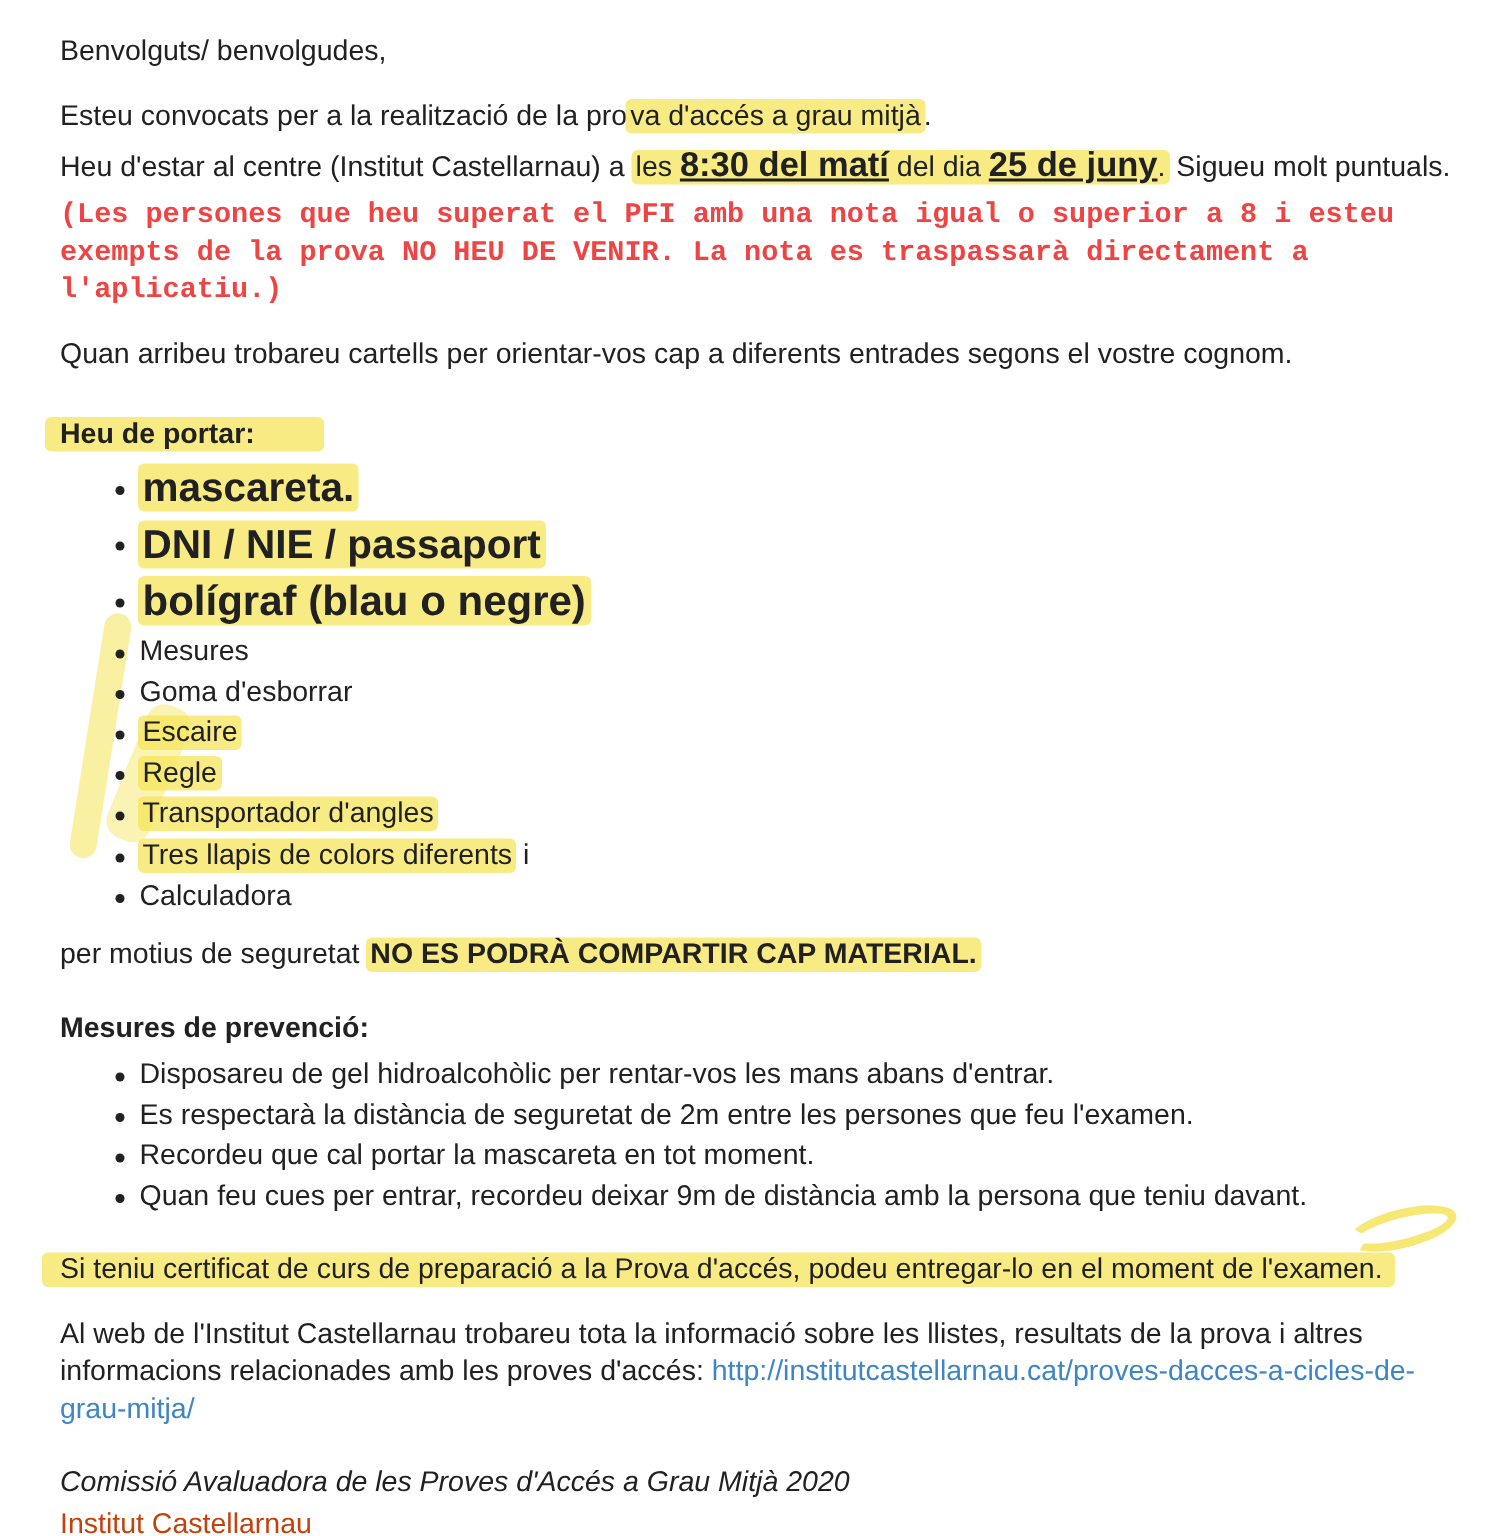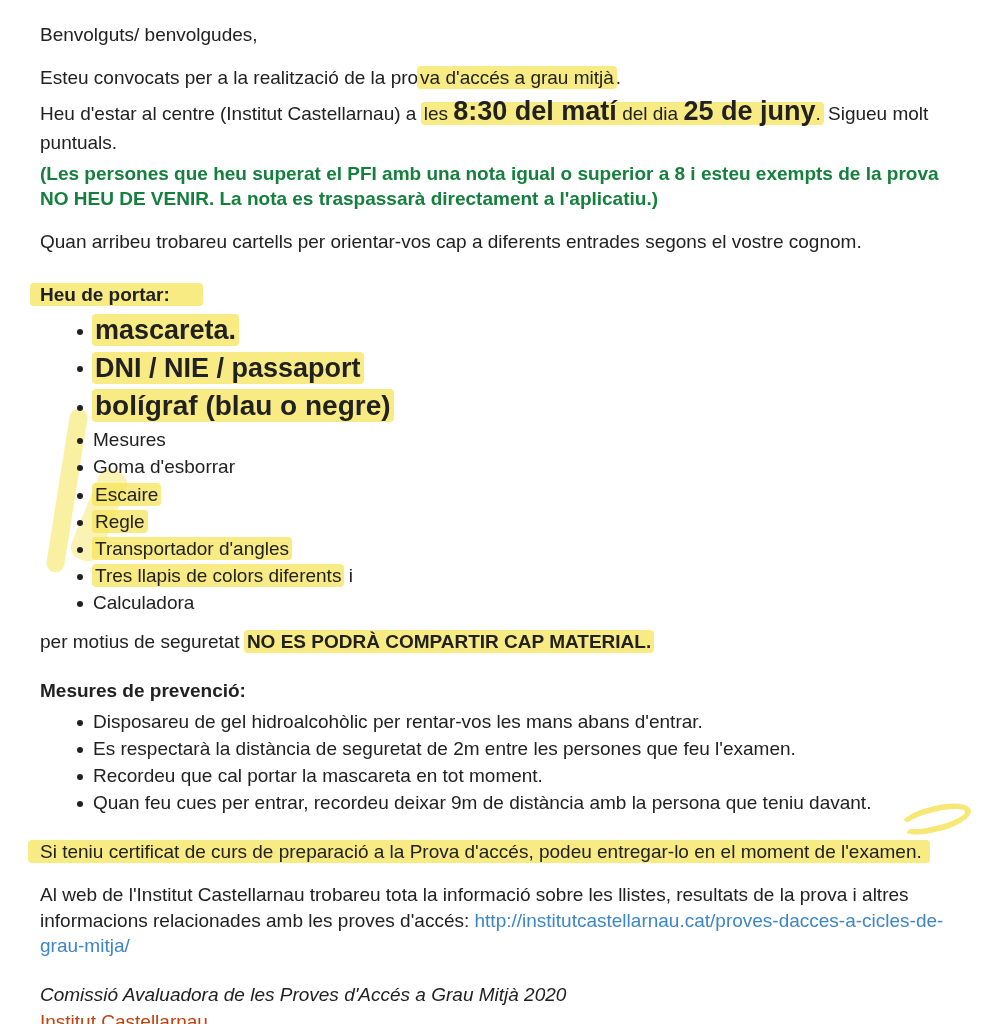--- a/index.html
+++ b/index.html
@@ -18,35 +18,35 @@
     line-height: 1.32;
   }
   p { margin: 0 0 12px 0; }
   .mb-xs { margin-bottom: 4px; }
   .mb-sm { margin-bottom: 6px; }
   .mb-md { margin-bottom: 18px; }
   .mb-lg { margin-bottom: 24px; }
   .mb-xl { margin-bottom: 28px; }
 
   .bold { font-weight: bold; }
-  .big { font-size: 27px; font-weight: bold; }
-  .warning { color: #15803d; font-weight: bold; }
+  .big { font-size: 23px; font-weight: bold; text-decoration: underline; }
+  .warning { color: #ef4444; font-weight: bold; font-family: Liberation Mono, monospace; }
   .sig { font-style: italic; margin-bottom: 2px; }
   .inst { color: #c2410c; margin-bottom: 0; }
   .link { color: #3d85c6; cursor: pointer; text-decoration: none; word-break: break-word; }
 
   .hl {
     background: rgba(245, 227, 84, 0.72);
     border-radius: 4px;
     padding: 1px 3px;
     margin: 0 -1px;
     -webkit-box-decoration-break: clone;
     box-decoration-break: clone;
   }
-  .hl-wide { padding-right: 33px; padding-left: 10px; margin-left: -10px; }
+  .hl-wide { padding-right: 46px; padding-left: 10px; margin-left: -10px; }
   .hl-edge { padding-left: 12px; margin-left: -12px; padding-right: 8px; }
 
   ul { list-style: none; margin: 0 0 14px 0; padding-left: 35px; }
   li { position: relative; padding-left: 18px; margin: 2px 0; }
   li::before {
     content: "";
     position: absolute;
     left: 2px;
     top: 0.58em;
     width: 6px;

